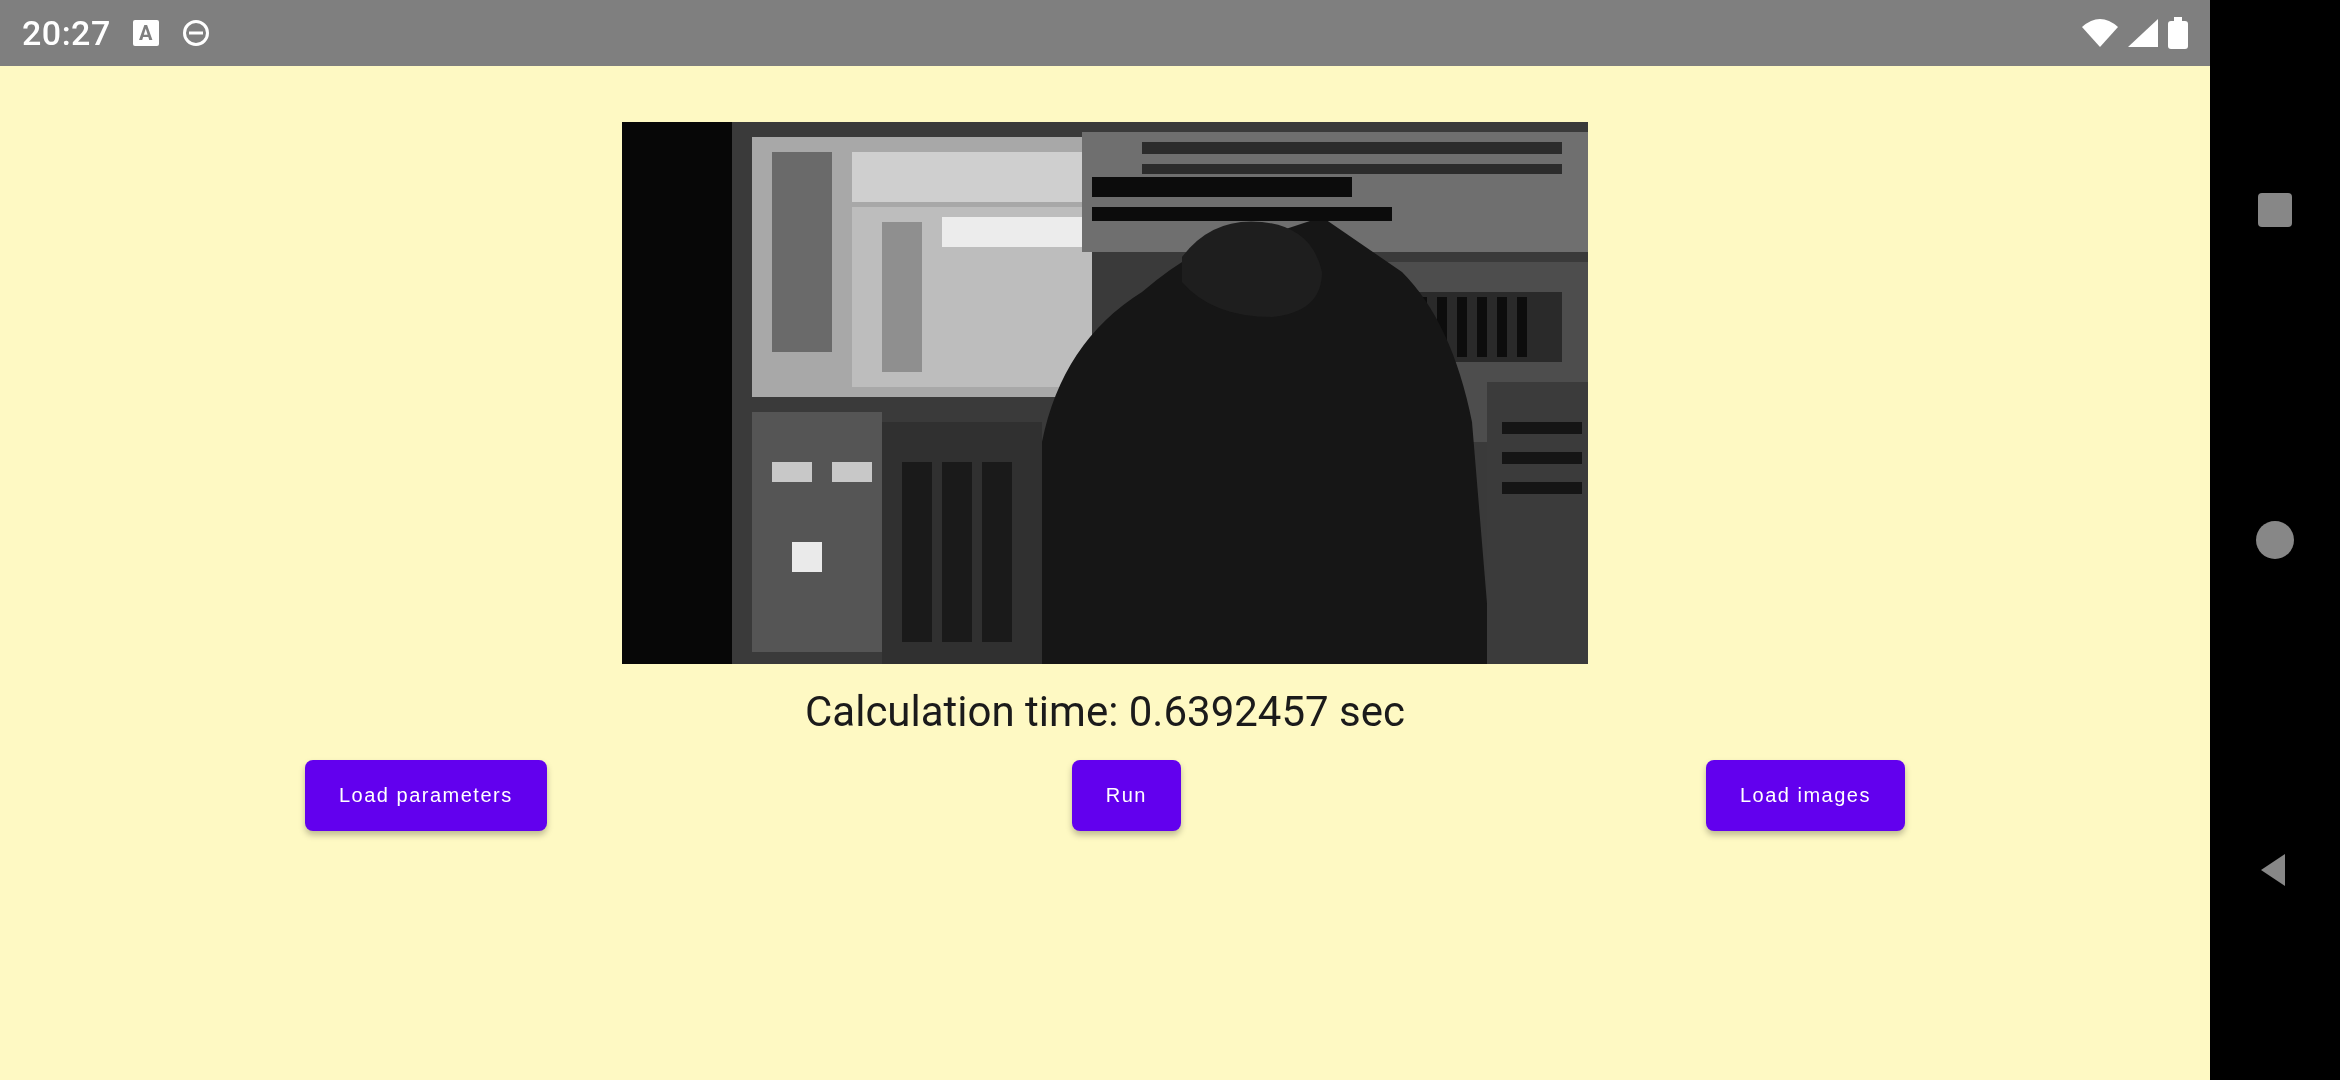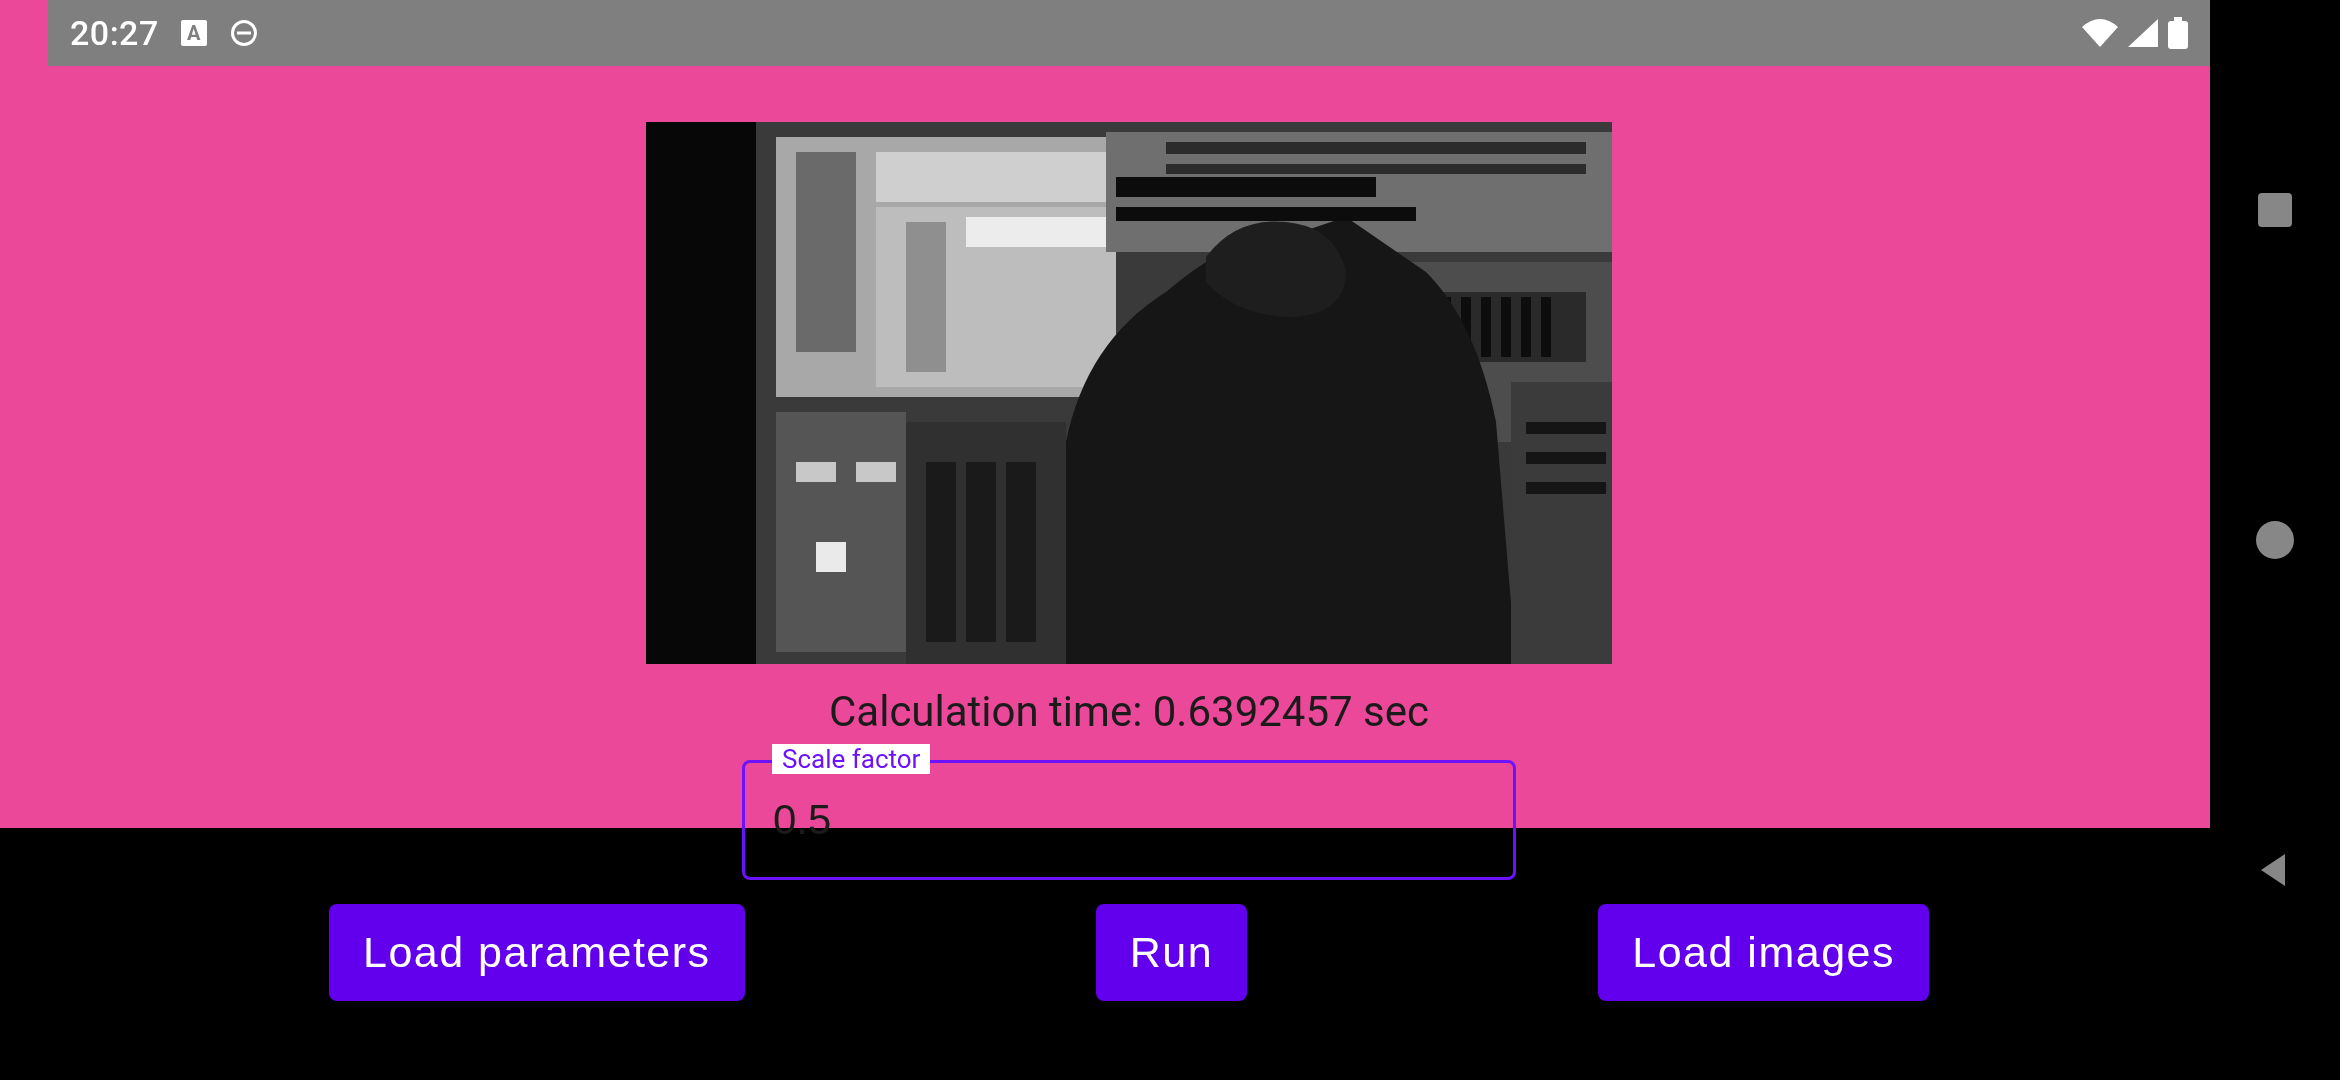--- a/index.html
+++ b/index.html
@@ -1,19 +1,19 @@
 <!DOCTYPE html>
 <html><head>
 <meta charset="utf-8">
 <style>
   * { margin: 0; padding: 0; box-sizing: border-box; }
   html, body { width: 2340px; height: 1080px; overflow: hidden; font-family: Roboto, "Segoe UI", Arial, sans-serif; }
   body { display: flex; flex-direction: row; background: #000; }
 
-  .phone { width: 2210px; height: 828px; background: #ec4899; position: relative; padding-left: 48px; }
+  .phone { width: 2210px; height: 1080px; background: #fef9c3; position: relative; }
   .navbar { width: 130px; height: 1080px; background: #000; display: flex; flex-direction: column; align-items: center; justify-content: space-between; padding: 190px 0 190px 0; }
   .navbar .navicon { width: 40px; height: 40px; display:flex; align-items:center; justify-content:center; }
   .sq { width: 34px; height: 34px; background: #878787; border-radius: 4px; }
   .circ { width: 38px; height: 38px; background: #878787; border-radius: 50%; }
   .tri svg { display:block; }
 
   .statusbar {
     width: 100%; height: 66px; background: #7f7f7f; display: flex; align-items: center;
     justify-content: space-between; padding: 0 22px; color: #fff;
   }
@@ -41,21 +41,21 @@
   }
   .field { width:100%; height:120px; border:3px solid #6d12ff; border-radius:8px; padding: 0 28px; display:flex; align-items:center; }
   .field input {
     border:none; outline:none; width:100%; font-size:42px; color:#1b1b1b; background:transparent;
     caret-color:#6d12ff;
   }
   @keyframes blink { 50% { opacity:0; } }
 
   .buttonrow { margin-top: 24px; width: 1600px; display:flex; justify-content: space-between; align-items:center; }
   .btn {
-    background:#6200ee; color:#fff; font-size:43px; font-weight:500;
+    background:#6200ee; color:#fff; font-size:20px; font-weight:500;
     padding: 24px 34px; border:none; border-radius:8px; letter-spacing:1.5px;
     box-shadow: 0 4px 6px rgba(0,0,0,0.25); cursor:pointer; text-transform:none;
   }
 </style>
 </head>
 <body>
 
 <div class="phone">
 
   <div class="statusbar">
@@ -127,26 +127,20 @@
           <rect x="320" y="340" width="30" height="180" fill="#1a1a1a"></rect>
           <rect x="360" y="340" width="30" height="180" fill="#1a1a1a"></rect>
           <rect x="470" y="55" width="260" height="20" fill="#0c0c0c"></rect>
           <rect x="470" y="85" width="300" height="14" fill="#0c0c0c"></rect>
         </svg>
       </div>
     </div>
 
     <div class="calc">Calculation time: 0.6392457 sec</div>
 
-    <div class="field-wrap">
-      <div class="field-label">Scale factor</div>
-      <div class="field">
-        <input type="text" autofocus="" value="0.5" style="">
-      </div>
-    </div>
 
     <div class="buttonrow">
       <button class="btn">Load parameters</button>
       <button class="btn">Run</button>
       <button class="btn">Load images</button>
     </div>
 
   </div>
 </div>
 

